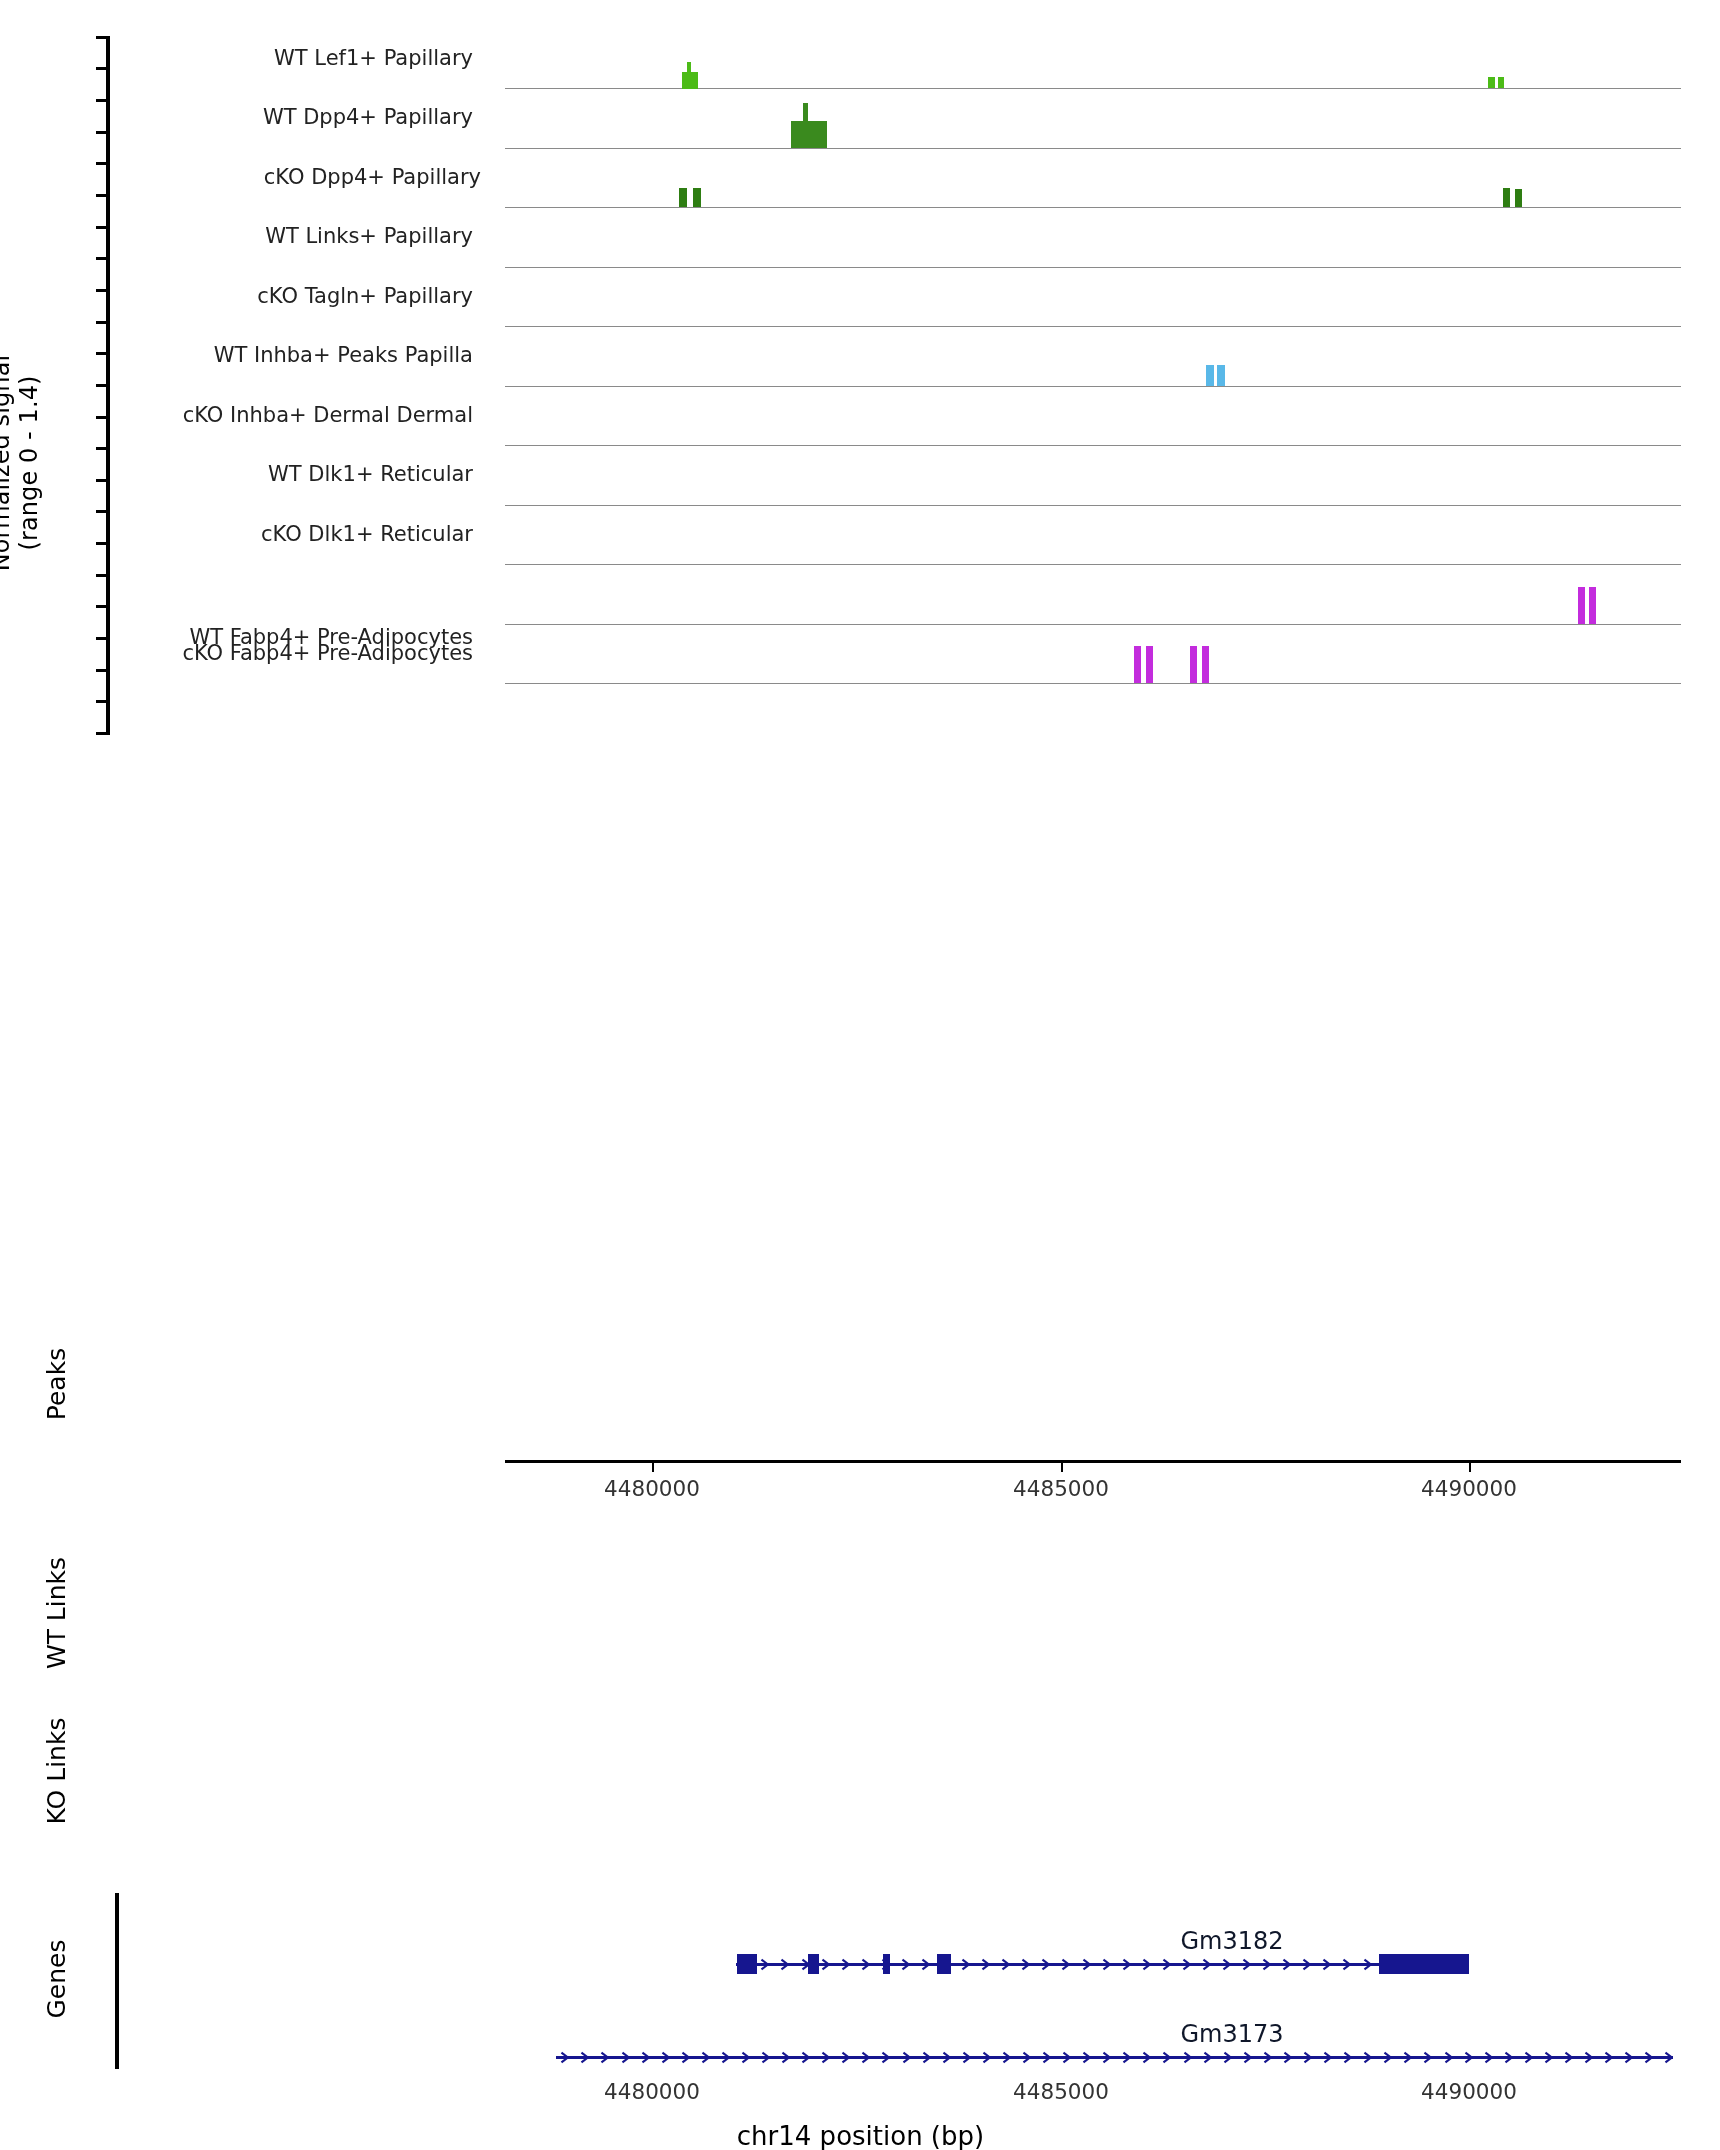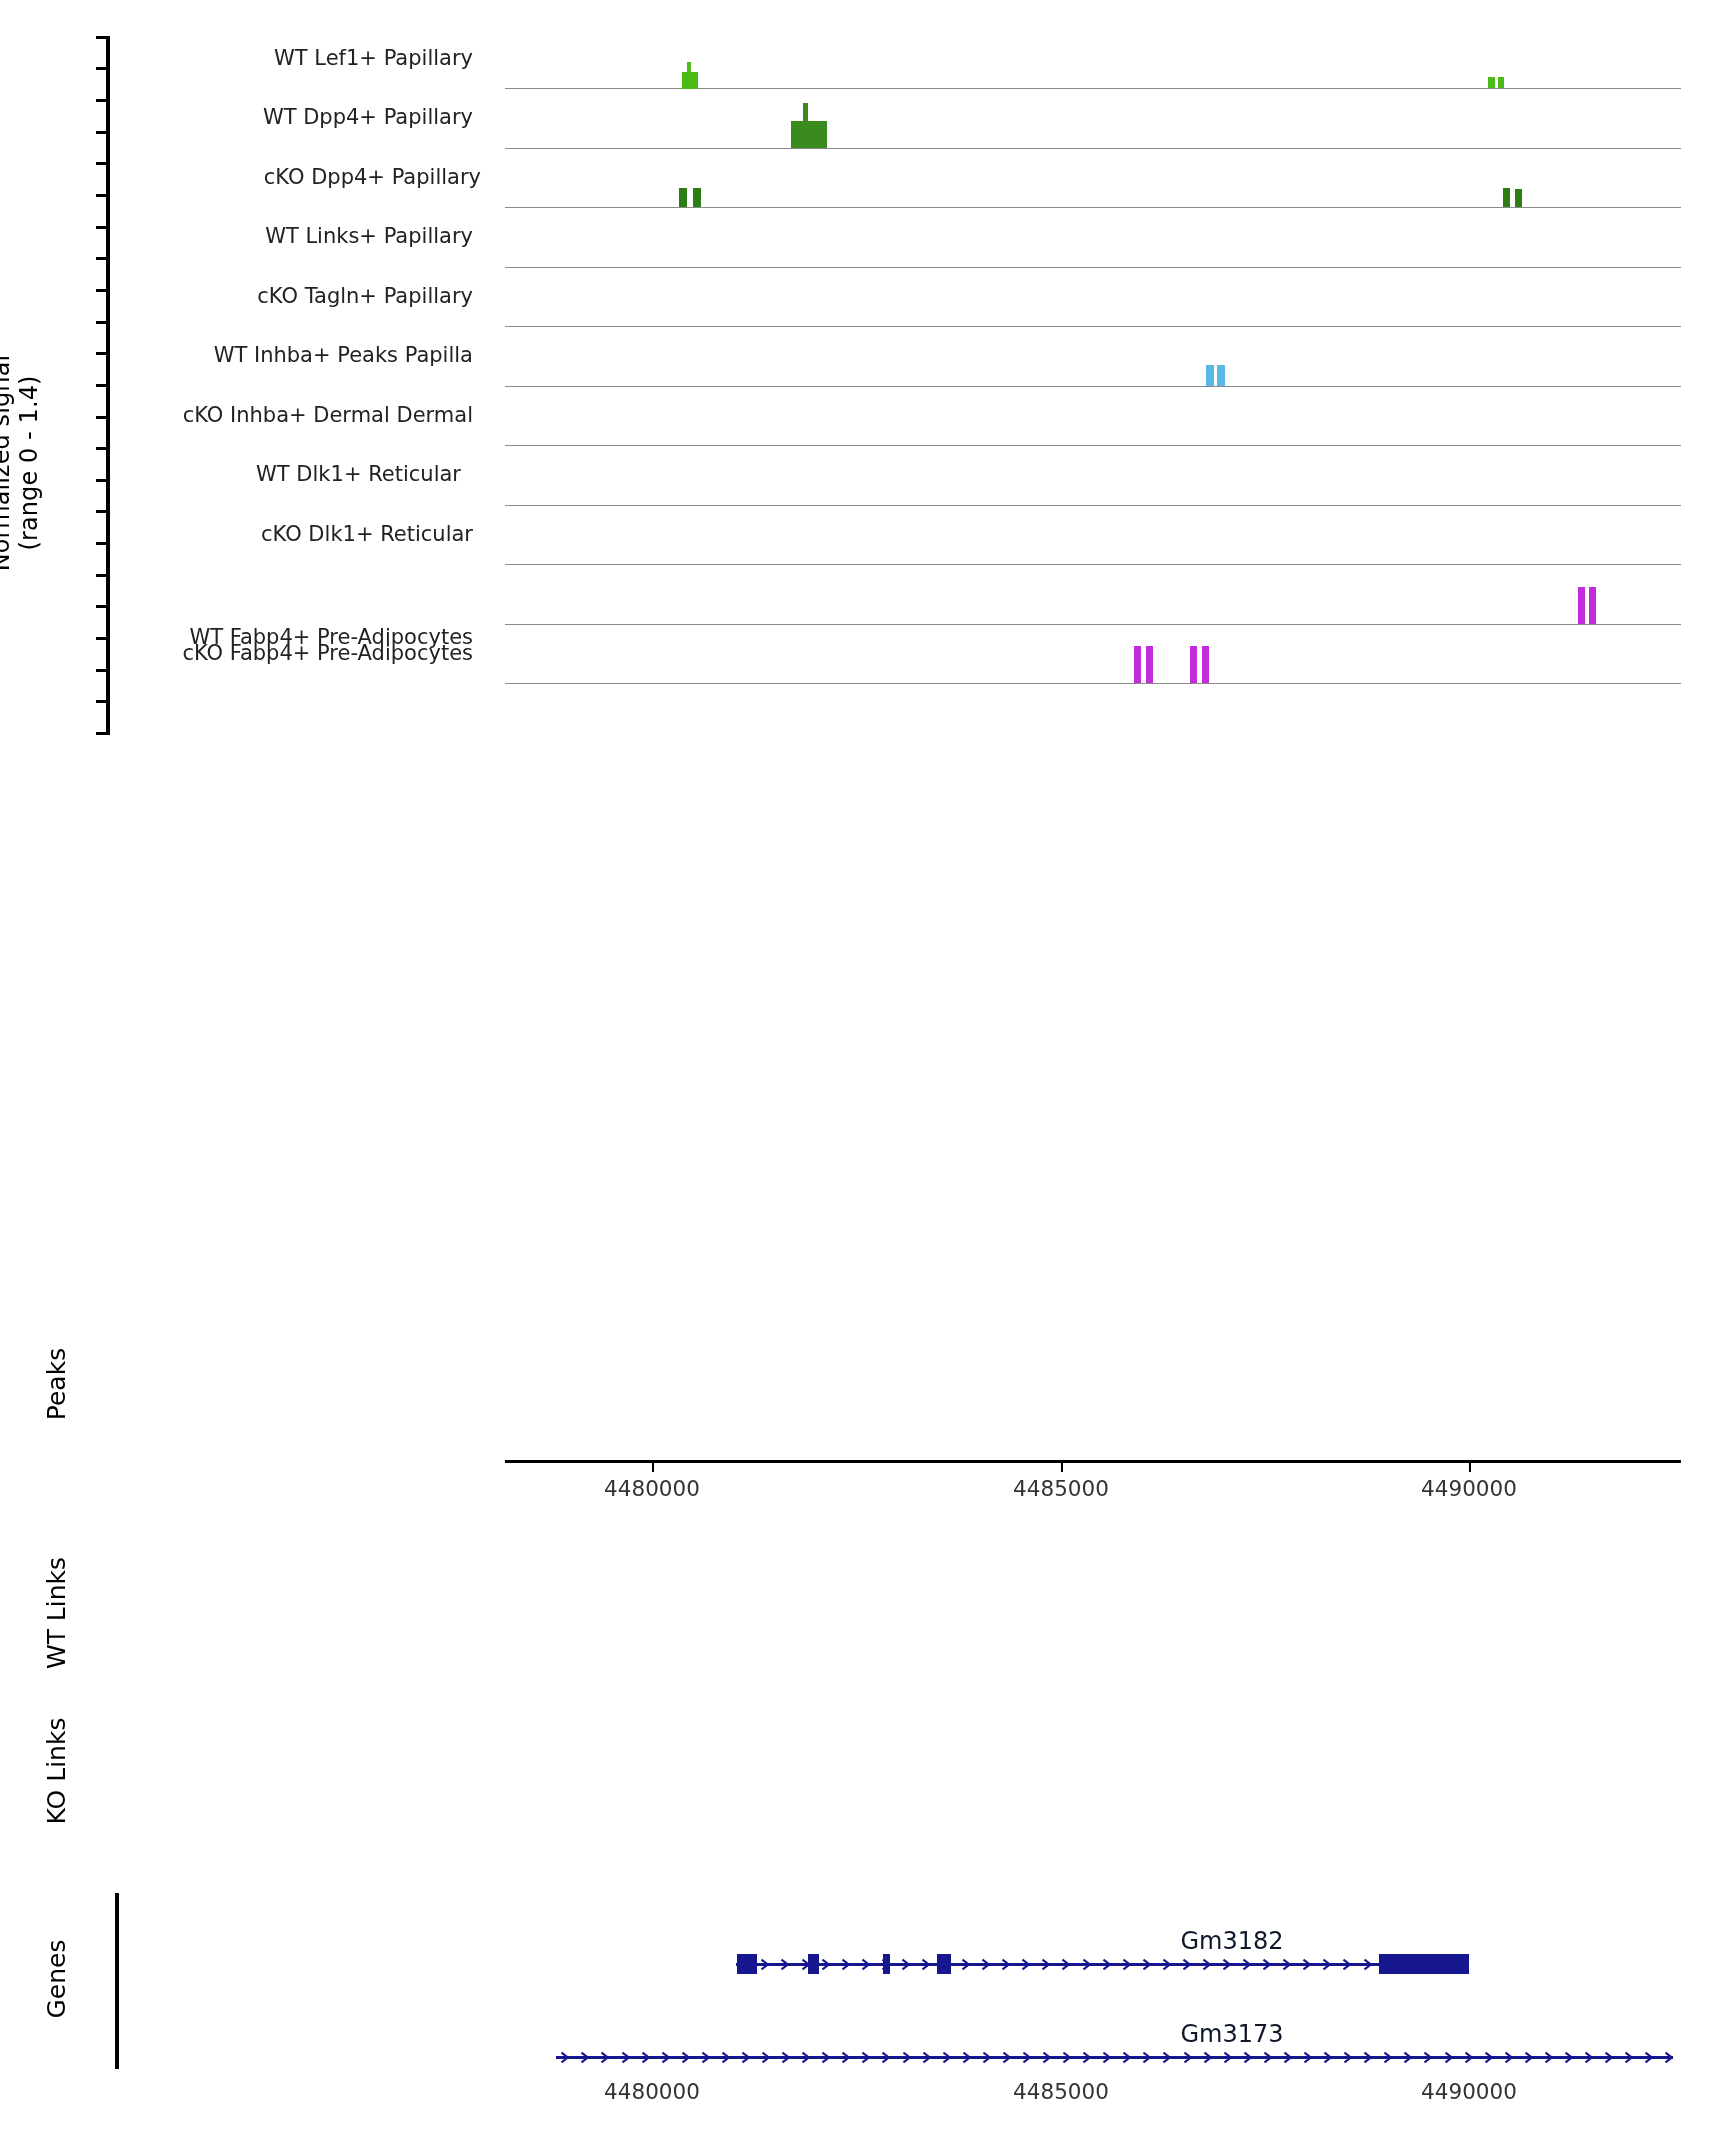--- a/index.html
+++ b/index.html
@@ -188,21 +188,21 @@
       <div class="track-label" style="width: 430px; left: 43px; top: 224px;">WT Links+ Papillary</div>
       <div class="track-baseline" style="left: 505px; width: 1176px; top: 267px;"></div>
       <div class="track-label" style="width: 430px; left: 43px; top: 284px;">cKO Tagln+ Papillary</div>
       <div class="track-baseline" style="left: 505px; width: 1176px; top: 326px;"></div>
       <div class="track-label" style="width: 430px; left: 43px; top: 343px;">WT Inhba+ Peaks Papilla</div>
       <div class="track-baseline" style="left: 505px; width: 1176px; top: 386px;"></div>
       <div class="signal-bar" style="left: 1206px; width: 8.2px; top: 365px; height: 20.6px; background: rgb(89, 184, 232);"></div>
       <div class="signal-bar" style="left: 1217px; width: 8.2px; top: 365px; height: 20.6px; background: rgb(89, 184, 232);"></div>
       <div class="track-label" style="width: 430px; left: 43px; top: 403px;">cKO Inhba+ Dermal Dermal</div>
       <div class="track-baseline" style="left: 505px; width: 1176px; top: 445px;"></div>
-      <div class="track-label" style="width: 430px; left: 31px; top: 462px;">WT Dlk1+ Reticular</div>
+      <div class="track-label" style="width: 430px; left: 43px; top: 462px;">WT Dlk1+ Reticular</div>
       <div class="track-baseline" style="left: 505px; width: 1176px; top: 505px;"></div>
       <div class="track-label" style="width: 430px; left: 43px; top: 522px;">cKO Dlk1+ Reticular</div>
       <div class="track-baseline" style="left: 505px; width: 1176px; top: 564px;"></div>
       <div class="track-label" style="width: 430px; left: 43px; top: 581px; margin-top: 44px;">WT Fabp4+ Pre-Adipocytes</div>
       <div class="track-baseline" style="left: 505px; width: 1176px; top: 624px;"></div>
       <div class="signal-bar" style="left: 1578px; width: 7.3px; top: 587px; height: 37px; background: rgb(195, 44, 221);"></div>
       <div class="signal-bar" style="left: 1589px; width: 7.3px; top: 587px; height: 37px; background: rgb(195, 44, 221);"></div>
       <div class="track-label" style="width: 430px; left: 43px; top: 641px;">cKO Fabp4+ Pre-Adipocytes</div>
       <div class="track-baseline" style="left: 505px; width: 1176px; top: 683px;"></div>
       <div class="signal-bar" style="left: 1134px; width: 7.3px; top: 646px; height: 37px; background: rgb(195, 44, 221);"></div>
@@ -706,15 +706,16 @@
         </div>
       </div>
       <div class="gene-name" style="left: 1232px; top: 2020px;">Gm3173</div>
     </div>
 
   <div id="xaxis-bottom">
       <div class="xtick-label" style="left: 652px; top: 2079px;">4480000</div>
       <div class="xtick-label" style="left: 1061px; top: 2079px;">4485000</div>
       <div class="xtick-label" style="left: 1469px; top: 2079px;">4490000</div>
     </div>
+  <div class="xaxis-title" id="xaxis-title" style="top: 2121px;">chr14 position (bp)</div>
 
 </div>
 
 
 </body></html>

